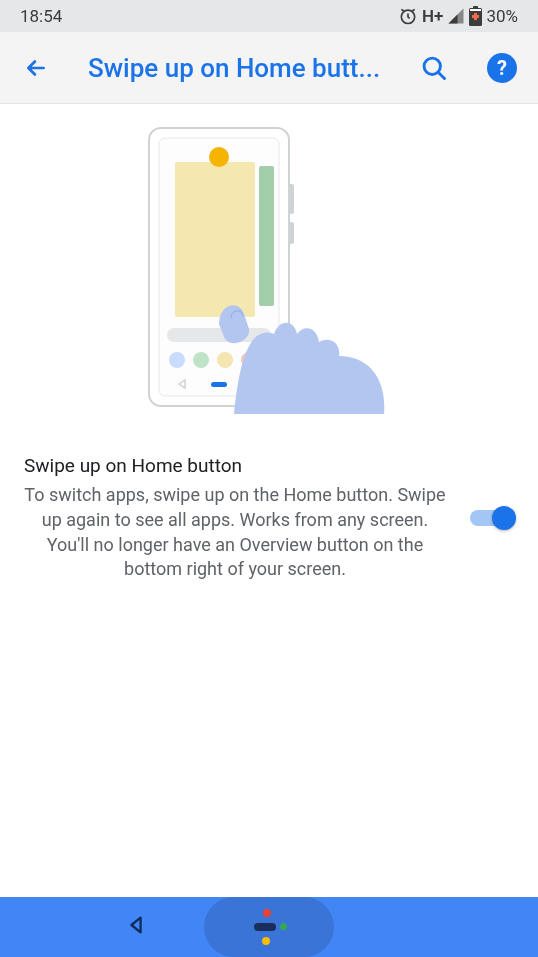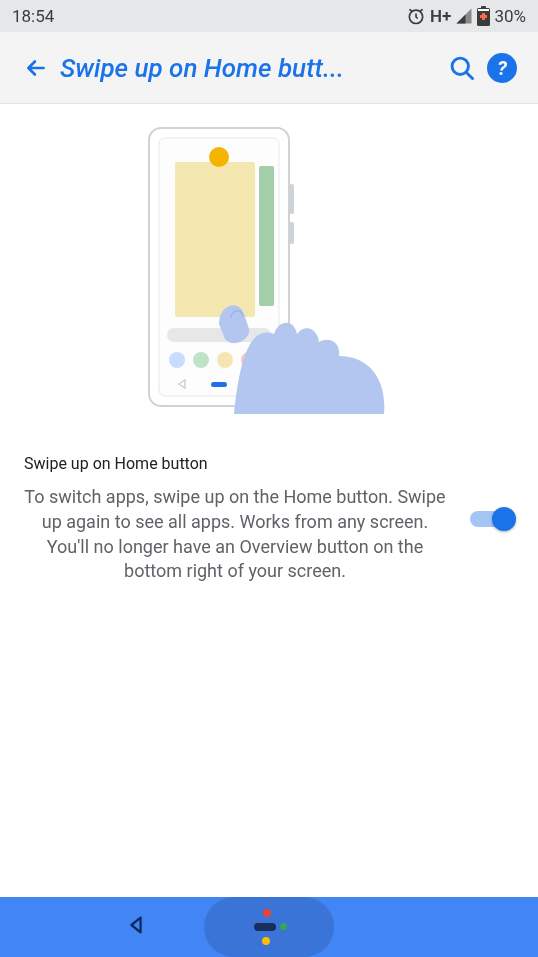--- a/index.html
+++ b/index.html
@@ -14,39 +14,38 @@
       background: #fff;
       position: relative;
       overflow: hidden;
     }
     .status-bar {
       height: 32px;
       background: #e5e7e9;
       display: flex;
       align-items: center;
       justify-content: space-between;
-      padding: 0 12px;
+      padding: 0 20px;
       font-size: 17px;
       color: #3c3c3c;
     }
     .status-right {
       display: flex;
       align-items: center;
       gap: 4px;
     }
     .status-right svg { display: block; }
     .app-bar {
       height: 72px;
       background: #f4f4f5;
       display: flex;
       align-items: center;
       padding: 0 20px;
-      gap: 8px;
+      gap: 36px;
       border-bottom: 1px solid #e2e2e3;
-      font-style: italic;
     }
     .app-bar-title {
       flex: 1;
       font-size: 26px;
       font-weight: 500;
       color: #1a73e8;
       white-space: nowrap;
       overflow: hidden;
       text-overflow: ellipsis;
     }
@@ -82,23 +81,23 @@
     .setting-row {
       display: flex;
       align-items: center;
       padding: 0 24px 0 24px;
       gap: 24px;
     }
     .setting-text {
       flex: 1;
     }
     .setting-title {
-      font-size: 16px;
+      font-size: 19px;
       color: #202124;
-      margin-bottom: 12px;
+      margin-bottom: 6px;
     }
     .setting-desc {
       font-size: 18px;
       color: #5f6368;
       line-height: 1.38;
       text-align: center;
     }
     .toggle {
       width: 44px;
       height: 16px;

